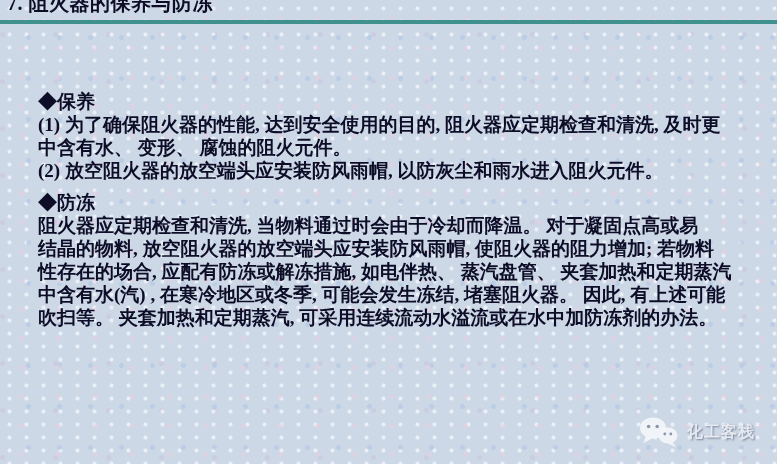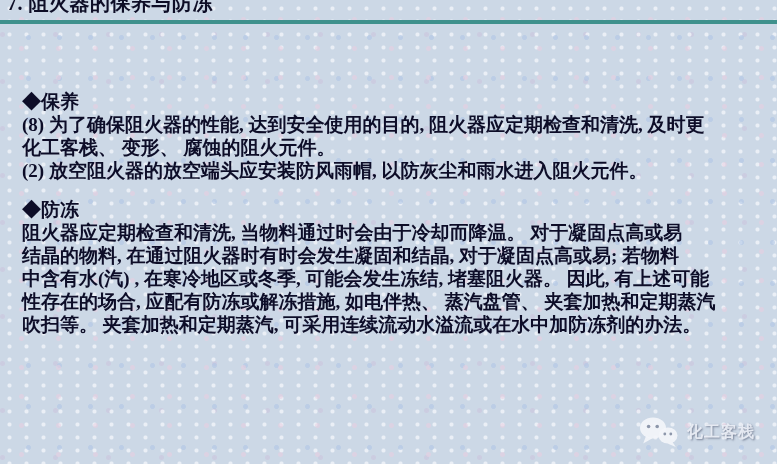--- a/index.html
+++ b/index.html
@@ -27,28 +27,28 @@
     white-space:nowrap;
   }
   .divider {
     position:absolute;
     top:20px; left:0;
     width:777px; height:4px;
     background:#3f918d;
   }
   .content {
     position:absolute;
-    top:90px; left:22px;
+    top:90px; left:38px;
     width:722px;
     color:#0d0d28;
     font-weight:bold;
     font-size:19px;
     line-height:23px;
   }
-  .section + .section { margin-top:16px; }
+  .section + .section { margin-top:9px; }
   .line { white-space:nowrap; }
   .watermark {
     position:absolute;
     right:22px; bottom:16px;
     display:flex;
     align-items:center;
     gap:8px;
   }
   .watermark-label {
     font-size:16px;
@@ -64,31 +64,31 @@
 
 <div class="slide">
 
   <div class="title">7. 阻火器的保养与防冻</div>
   <div class="divider"></div>
 
   <div class="content">
 
     <div class="section">
       <div class="line">◆保养</div>
-      <div class="line">(8) 为了确保阻火器的性能, 达到安全使用的目的, 阻火器应定期检查和清洗, 及时更</div>
-      <div class="line">化工客栈、 变形、 腐蚀的阻火元件。</div>
+      <div class="line">(1) 为了确保阻火器的性能, 达到安全使用的目的, 阻火器应定期检查和清洗, 及时更</div>
+      <div class="line">中含有水、 变形、 腐蚀的阻火元件。</div>
       <div class="line">(2) 放空阻火器的放空端头应安装防风雨帽, 以防灰尘和雨水进入阻火元件。</div>
     </div>
 
     <div class="section">
       <div class="line">◆防冻</div>
       <div class="line">阻火器应定期检查和清洗, 当物料通过时会由于冷却而降温。 对于凝固点高或易</div>
-      <div class="line">结晶的物料, 在通过阻火器时有时会发生凝固和结晶, 对于凝固点高或易; 若物料</div>
+      <div class="line">结晶的物料, 放空阻火器的放空端头应安装防风雨帽, 使阻火器的阻力增加; 若物料</div>
+      <div class="line">性存在的场合, 应配有防冻或解冻措施, 如电伴热、 蒸汽盘管、 夹套加热和定期蒸汽</div>
       <div class="line">中含有水(汽) , 在寒冷地区或冬季, 可能会发生冻结, 堵塞阻火器。 因此, 有上述可能</div>
-      <div class="line">性存在的场合, 应配有防冻或解冻措施, 如电伴热、 蒸汽盘管、 夹套加热和定期蒸汽</div>
       <div class="line">吹扫等。 夹套加热和定期蒸汽, 可采用连续流动水溢流或在水中加防冻剂的办法。</div>
     </div>
 
   </div>
 
   <div class="watermark">
     <span>
       <svg class="wechat-svg" width="40" height="32" viewBox="0 0 40 32" xmlns="http://www.w3.org/2000/svg">
         <g>
           <ellipse cx="14" cy="12" rx="13" ry="10.5" fill="rgba(243,245,250,0.92)"></ellipse>

